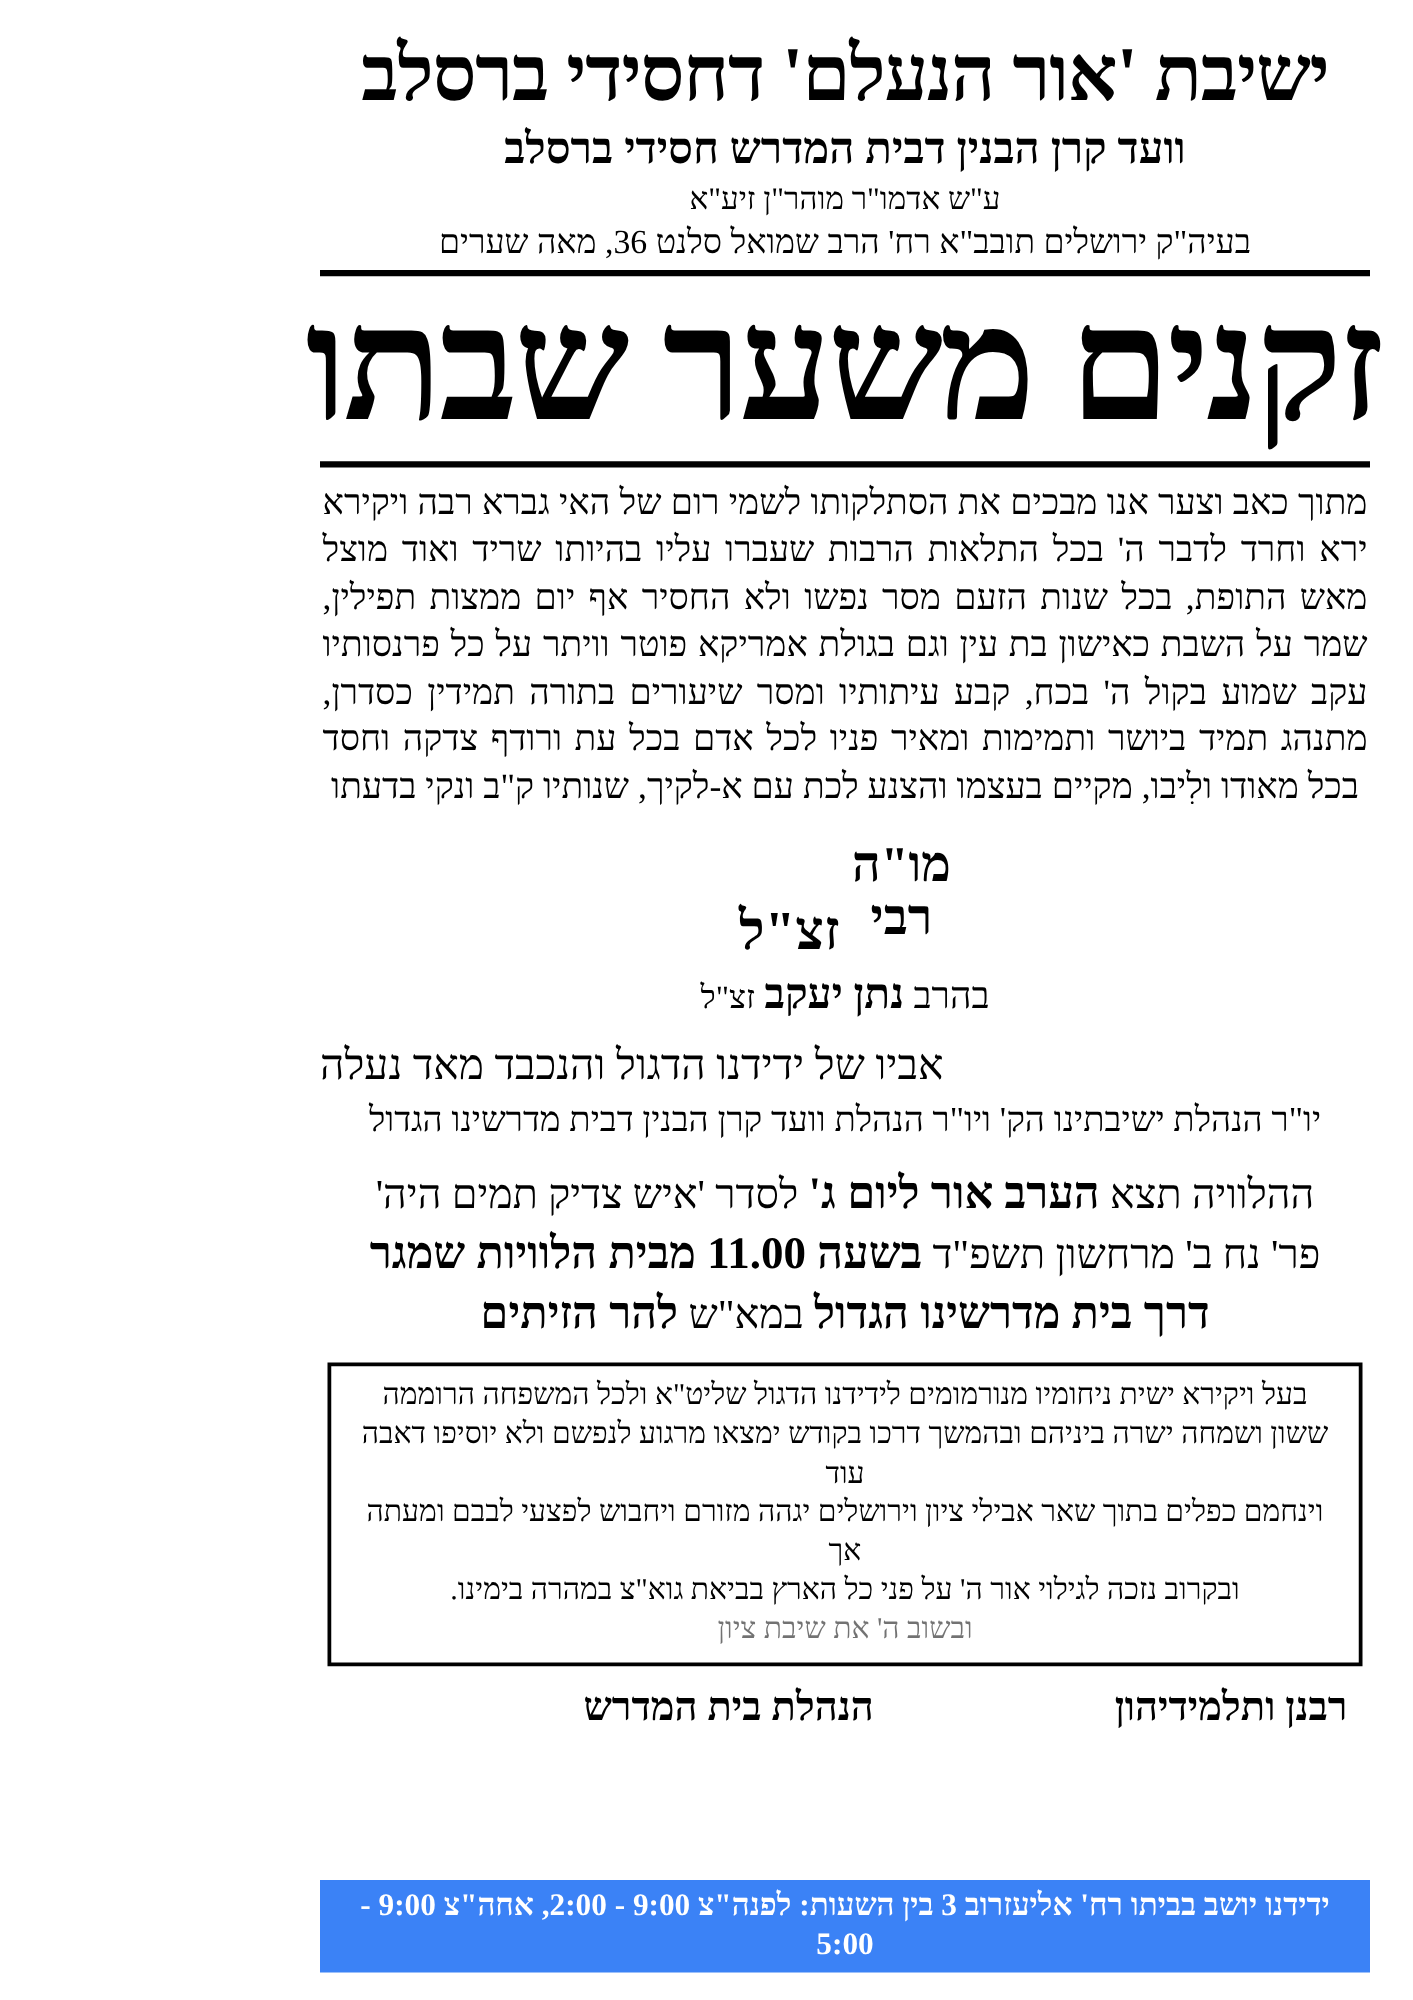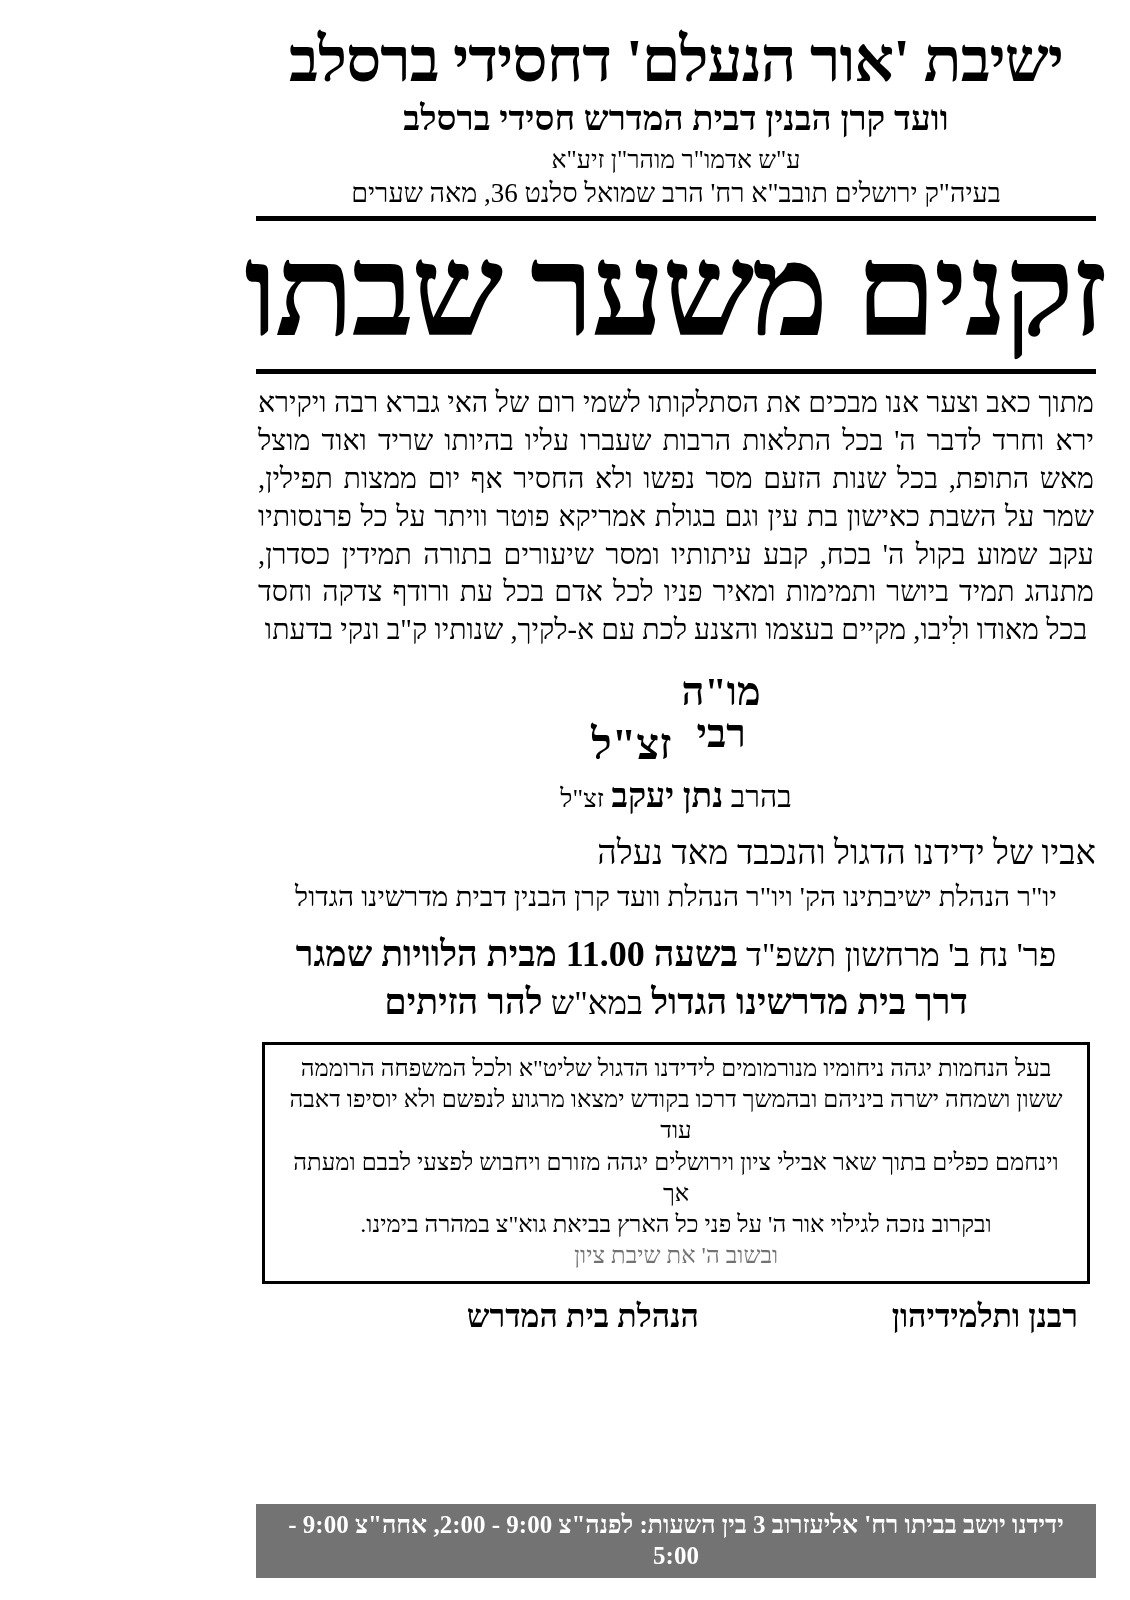--- a/index.html
+++ b/index.html
@@ -113,21 +113,21 @@
   .father-line {
     text-align: center;
     font-size: 30px;
     margin-top: 4px;
   }
   .father-line b { font-size: 34px; }
   .father-line .small { font-size: 26px; }
 
   
   .son-intro {
-    text-align: right;
+    text-align: left;
     font-size: 34px;
     margin-top: 18px;
     line-height: 1.2;
   }
   .son-name {
     text-align: center;
     font-size: 44px;
     margin-top: 4px;
     line-height: 1.2;
   }
@@ -177,21 +177,21 @@
     text-align: center;
     flex: 1;
   }
 
   
   .footer-bar {
     position: absolute;
     left: 34px;
     right: 34px;
     bottom: 22px;
-    background: #737373;
+    background: #3b82f6;
     color: #fff;
     text-align: center;
     font-weight: bold;
     font-size: 25px;
     line-height: 1.25;
     padding: 5px 8px 7px 8px;
   }
 </style>
 </head>
 <body>
@@ -229,33 +229,38 @@
     <span class="small">זצ"ל</span>
   </div>
 
   <div class="son-intro">אביו של ידידנו הדגול והנכבד מאד נעלה</div>
 
 
   <div class="son-role">יו"ר הנהלת ישיבתינו הק' ויו"ר הנהלת וועד קרן הבנין דבית מדרשינו הגדול</div>
 
   <div class="funeral">
     <div>
+      <span>ההלוויה תצא</span>
+      <b class="big">הערב אור ליום ג'</b>
+      <span>לסדר 'איש צדיק תמים היה'</span>
+    </div>
+    <div>
       <span>פר' נח ב' מרחשון תשפ"ד</span>
       <b class="big">בשעה 11.00 מבית הלוויות שמגר</b>
     </div>
     <div>
       <b class="big">דרך בית מדרשינו הגדול</b>
       <span>במא"ש</span>
       <b class="big">להר הזיתים</b>
     </div>
   </div>
 
   <div class="cond-box">
     <div>
-      <span>בעל הנחמות יגהה ניחומיו מנורמומים</span>
+      <span>בעל ויקירא ישית ניחומיו מנורמומים</span>
       <b>לידידנו הדגול</b>
       <span>שליט"א</span>
       <b>ולכל המשפחה</b>
       <span>הרוממה</span>
     </div>
     <div>ששון ושמחה ישרה ביניהם ובהמשך דרכו בקודש ימצאו מרגוע לנפשם ולא יוסיפו דאבה עוד</div>
     <div>וינחמם כפלים בתוך שאר אבילי ציון וירושלים יגהה מזורם ויחבוש לפצעי לבבם ומעתה אך</div>
     <div>ובקרוב נזכה לגילוי אור ה' על פני כל הארץ בביאת גוא"צ במהרה בימינו.</div>
     <div class="faded">ובשוב ה' את שיבת ציון</div>
   </div>

